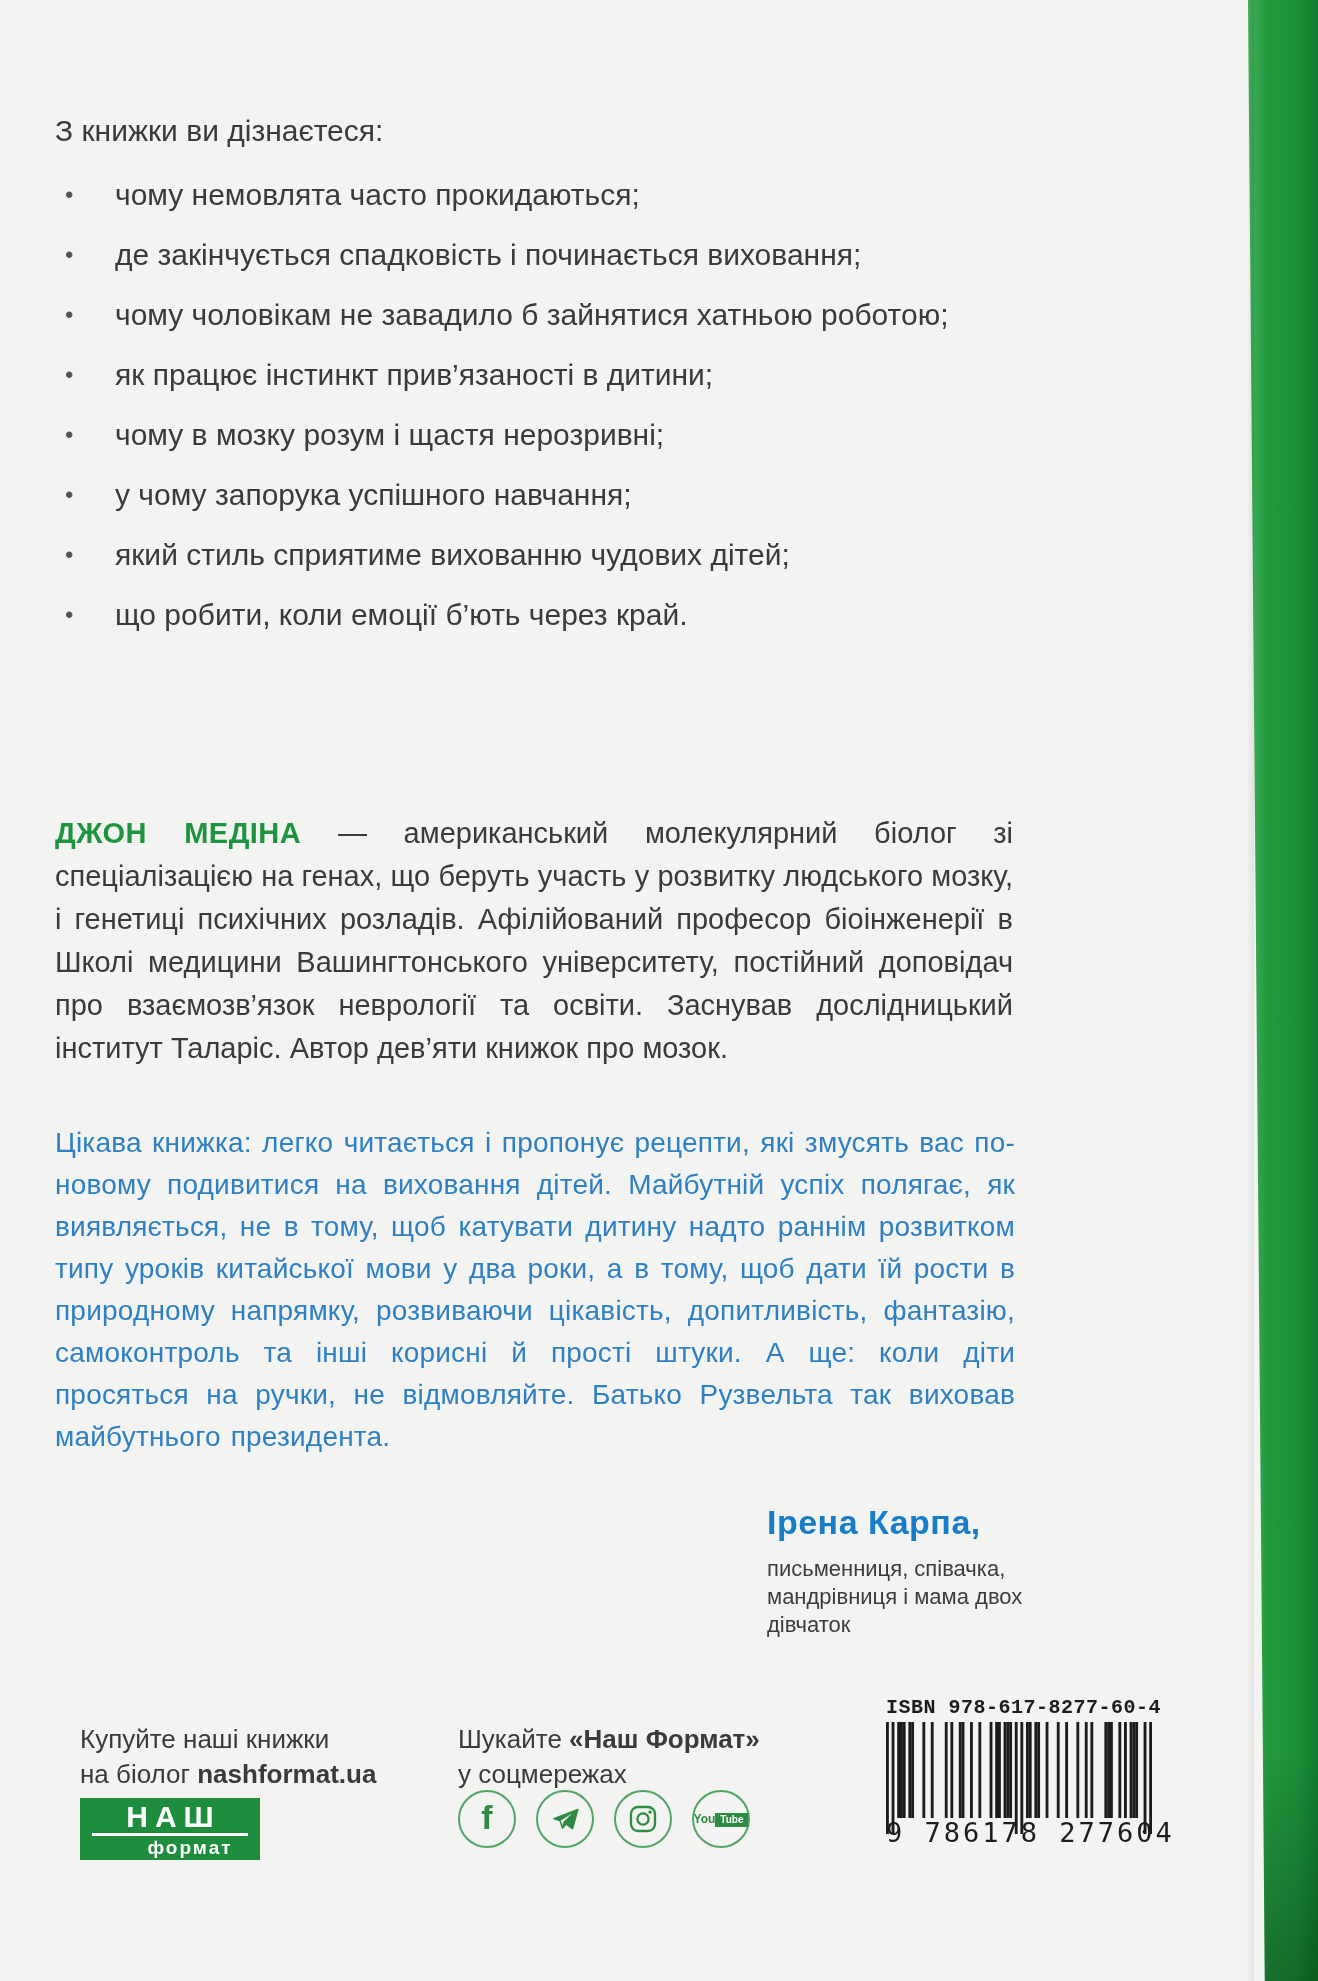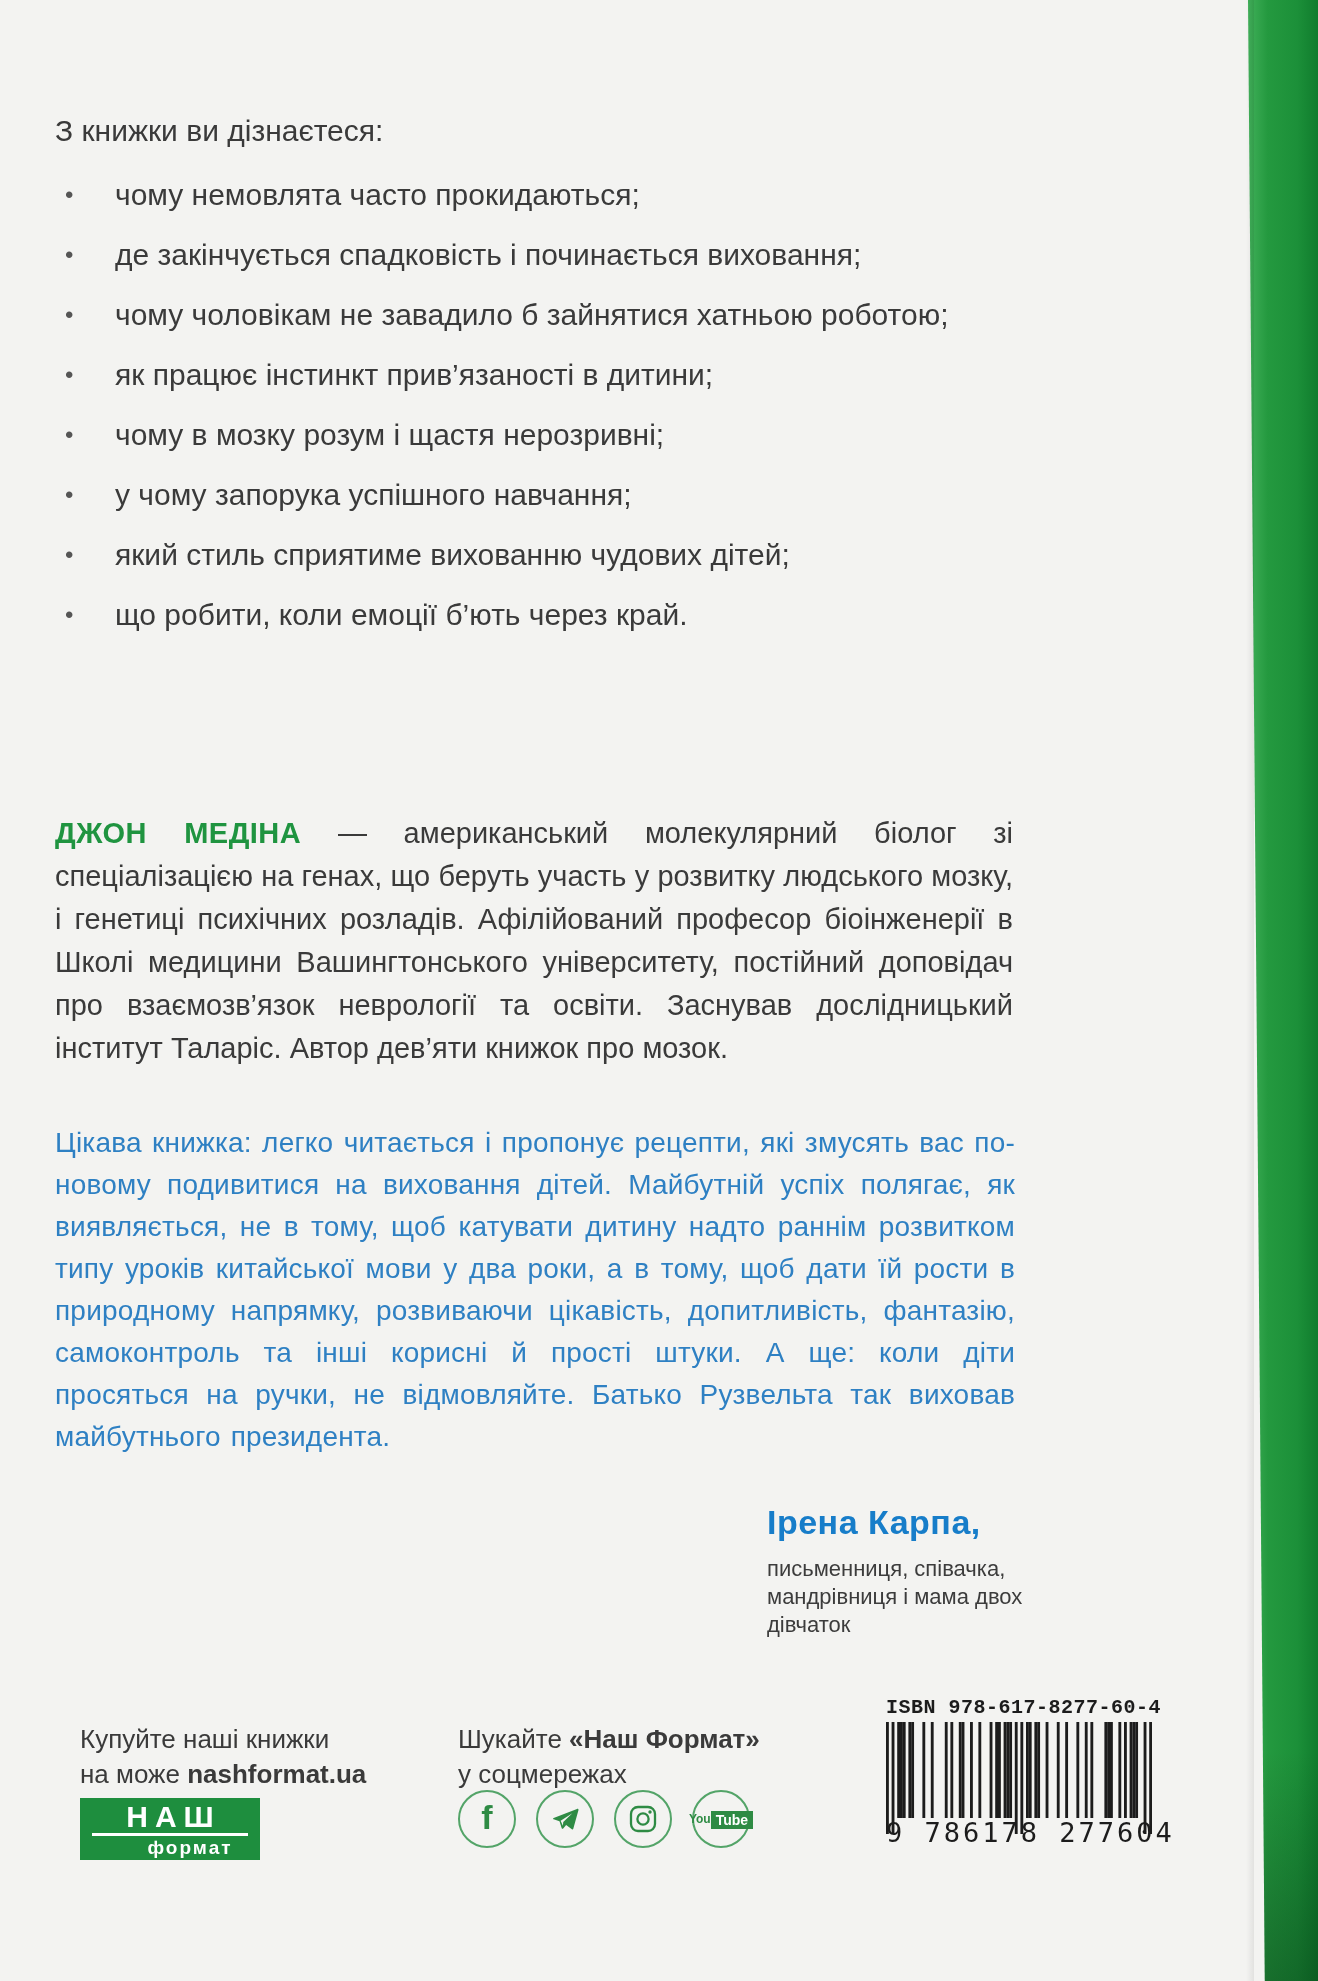--- a/index.html
+++ b/index.html
@@ -82,21 +82,21 @@
   .icon{
     width:58px;height:58px;border-radius:50%;border:2px solid #53a468;
     box-sizing:border-box;display:flex;align-items:center;justify-content:center;
     color:var(--icon_green);
   }
   .fb{font-weight:bold;font-size:34px;line-height:1;transform:translateY(-2px);}
   .icon svg{display:block;}
   .yt{display:flex;flex-direction:row;align-items:center;line-height:1;}
   .yt-you{color:var(--icon_green);font-weight:bold;font-size:12px;}
   .yt-tube{
-    background:var(--icon_green);color:#fff;font-weight:bold;font-size:14px;
+    background:var(--icon_green);color:#fff;font-weight:bold;font-size:10px;
     padding:2px 5px;border-radius:0;margin-top:1px;
   }
 
   .barcode-wrap{position:absolute;left:886px;top:1696px;width:226px;color:#1c1c1c;}
   .isbn-label{
     font-family:"Liberation Mono","DejaVu Sans Mono",monospace;
     font-size:20px;letter-spacing:.5px;white-space:nowrap;font-weight:bold;
   }
   .ean{display:block;margin-top:3px;}
   .isbn-digits{
@@ -133,21 +133,21 @@
 <div class="signature">
   <div class="sig-name">Ірена Карпа,</div>
   <div class="sig-credits">
     <div>письменниця, співачка,</div>
     <div>мандрівниця і мама двох дівчаток</div>
   </div>
 </div>
 
 <div class="buy">
   <div>Купуйте наші книжки</div>
-  <div><span>на може </span><b>nashformat.ua</b></div>
+  <div><span>на біолог </span><b>nashformat.ua</b></div>
 </div>
 
 <div class="logo">
   <div class="logo-top">НАШ</div>
   <div class="logo-rule"></div>
   <div class="logo-bottom">формат</div>
 </div>
 
 <div class="social-text">
   <div><span>Шукайте </span><b>«Наш Формат»</b></div>

